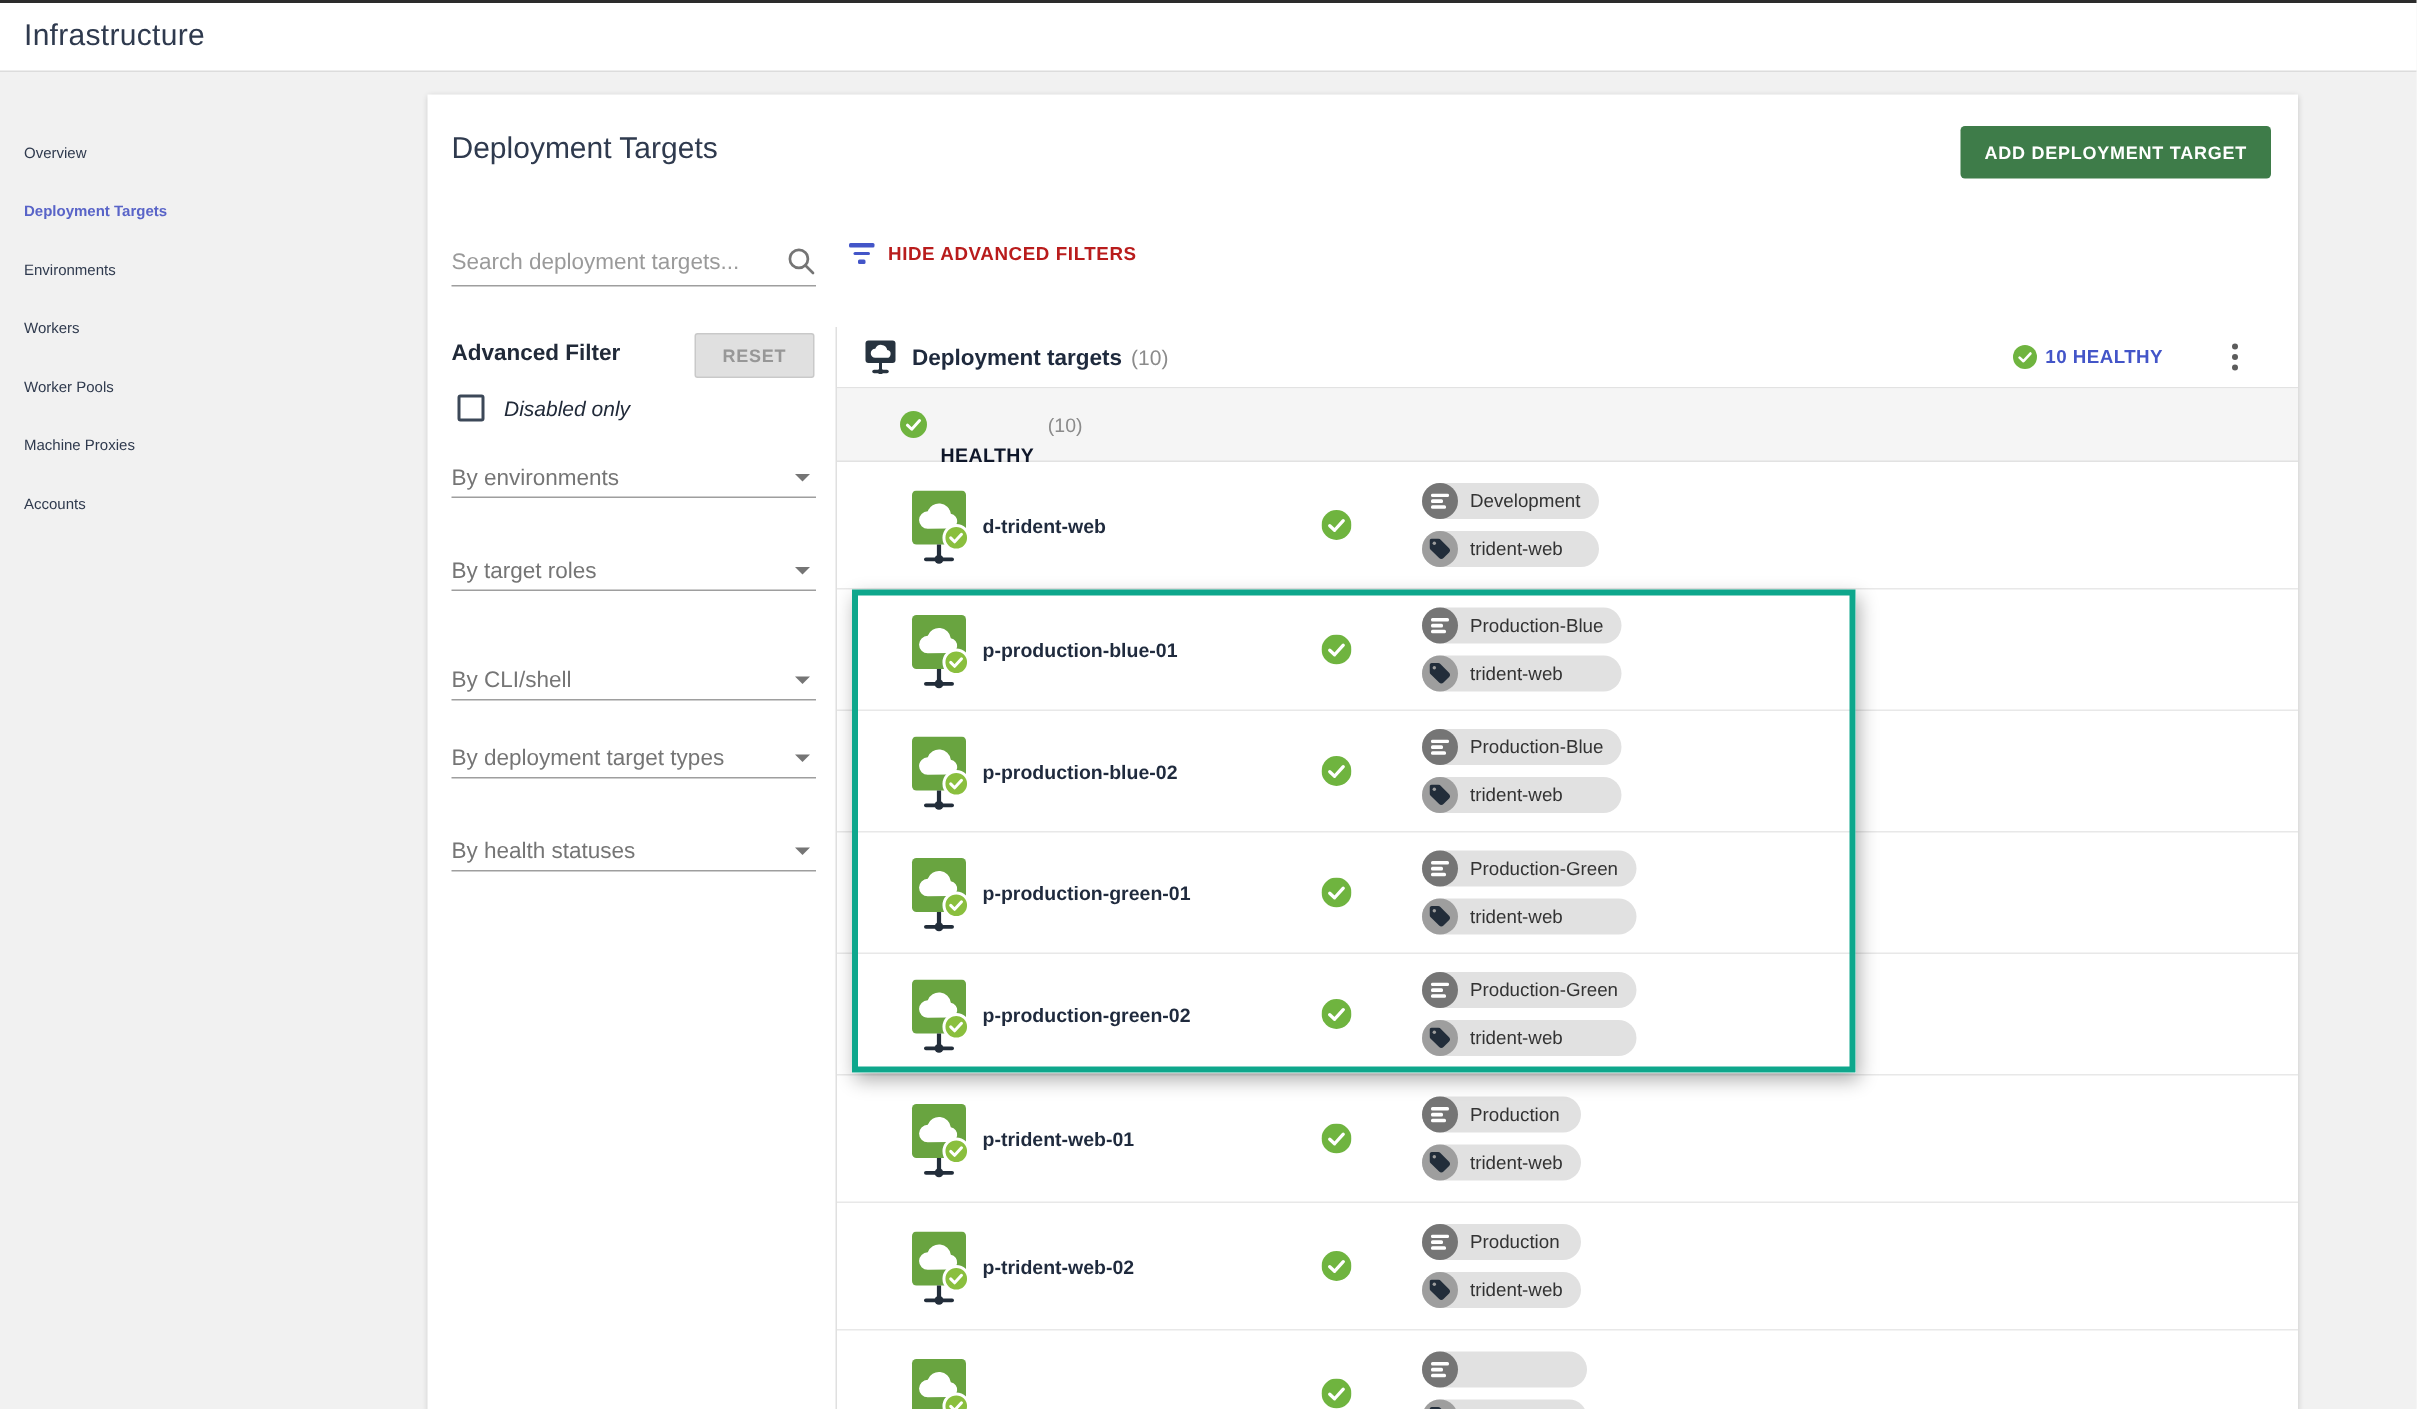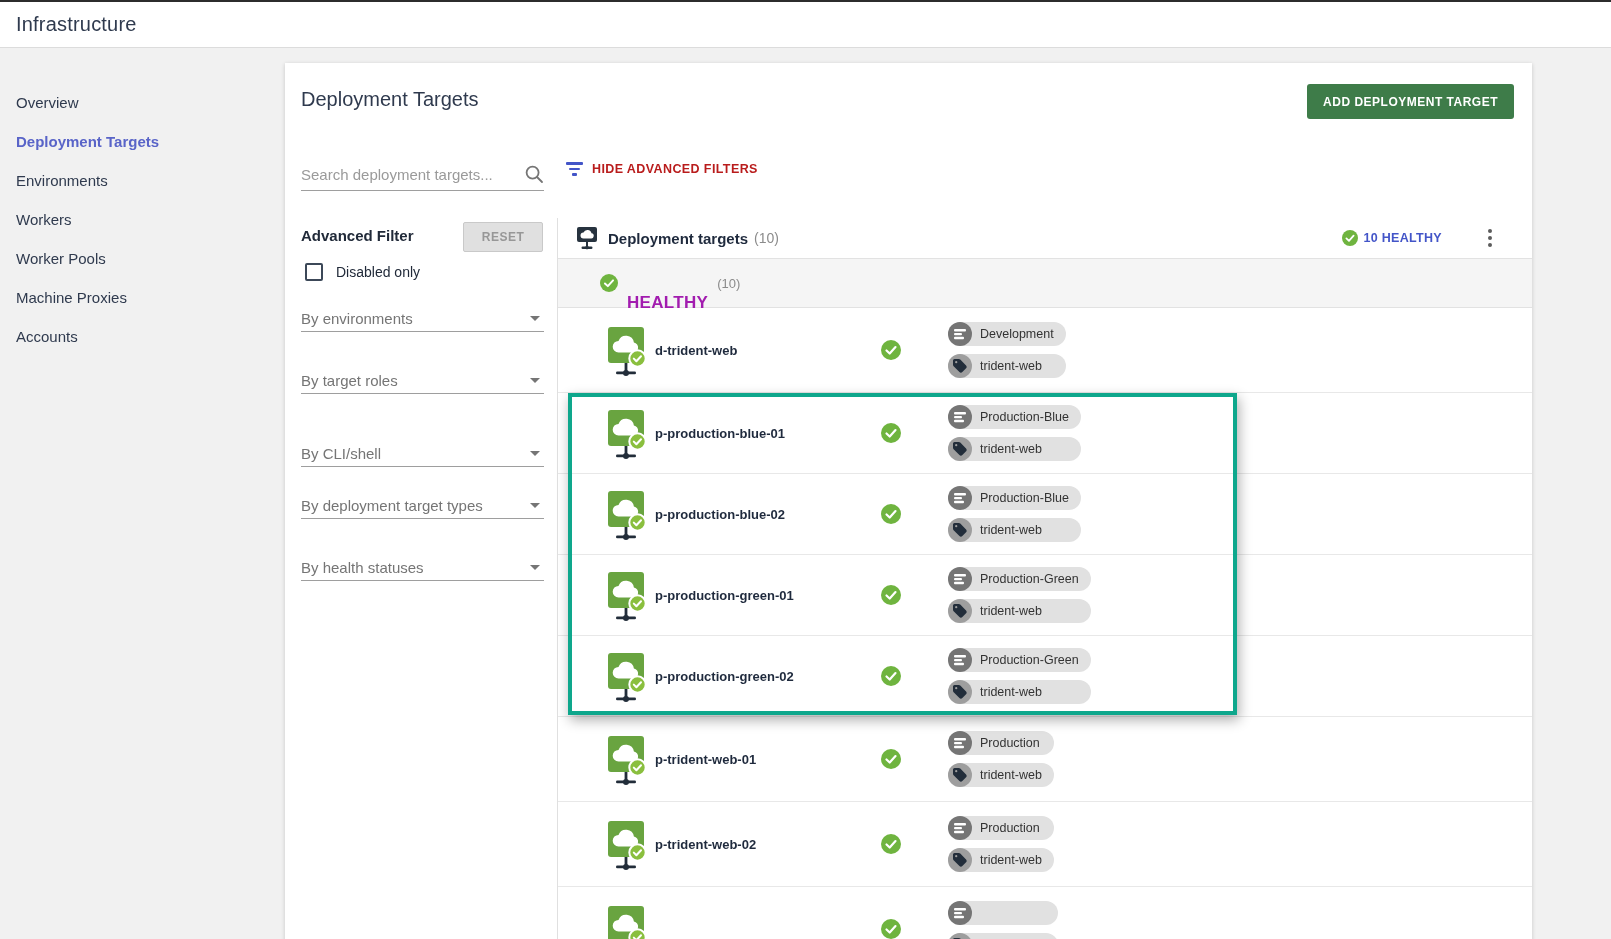--- a/index.html
+++ b/index.html
@@ -5,21 +5,21 @@
   * { margin:0; padding:0; box-sizing:border-box; }
   html,body { width:1611px; height:939px; overflow:hidden;
     font-family:"Liberation Sans","DejaVu Sans",sans-serif; background:#f1f1f1; }
   .topstrip { position:absolute; left:0; top:0; width:100%; height:2px; background:#2c2c2c; }
   .appbar { position:absolute; left:0; top:2px; width:100%; height:46px; background:#fff;
     border-bottom:1px solid #dcdcdc; display:flex; align-items:center; padding-left:16px; }
   .appbar h1 { font-size:20px; font-weight:400; color:#2f3a4e; letter-spacing:.2px; }
 
   
   .sidebar { position:absolute; left:0; top:48px; width:285px; }
-  .side-item { height:39px; line-height:39px; padding-left:16px; font-size:15px; color:#2f3a4e; cursor:pointer; }
+  .side-item { height:39px; line-height:39px; padding-left:16px; font-size:10px; color:#2f3a4e; cursor:pointer; }
   .side-item:first-child { margin-top:35px; }
   .side-item.active { color:#5964c8; font-weight:700; }
 
   
   .card { position:absolute; left:285px; top:63px; width:1247px; height:900px; background:#fff;
     box-shadow:0 1px 4px rgba(0,0,0,.18); }
   .card-title { position:absolute; left:16px; top:25px; font-size:20px; font-weight:400; color:#2f3a4e; }
   .add-btn { position:absolute; right:18px; top:21px; height:35px; padding:0 16px; background:#3e7c49;
     color:#fff; font-size:12px; font-weight:700; letter-spacing:.5px; border:none; border-radius:3px; cursor:pointer;
     font-family:inherit; }
@@ -34,21 +34,21 @@
   .filter-toggle { position:absolute; left:281px; top:99px; display:flex; align-items:center; gap:9px;
     color:#b91c1c; font-size:12.5px; font-weight:700; letter-spacing:.4px; cursor:pointer; }
   .flt-icon { display:flex; flex-direction:column; align-items:center; gap:3px; }
   .flt-icon i { display:block; height:2.5px; background:#4355c8; border-radius:1px; }
   .flt-icon i:nth-child(1){width:17px;} .flt-icon i:nth-child(2){width:11px;} .flt-icon i:nth-child(3){width:5px;}
 
   .af-title { position:absolute; left:16px; top:164px; font-size:15px; font-weight:700; color:#212a39; }
   .reset-btn { position:absolute; left:178px; top:159px; width:80px; height:30px; background:#e0e0e0;
     border:1px solid #c9c9c9; border-radius:2px; color:#979797; font-size:12px; font-weight:700;
     letter-spacing:.5px; cursor:pointer; font-family:inherit; }
-  .cbx-row { position:absolute; left:20px; top:200px; display:flex; align-items:center; gap:13px; }
+  .cbx-row { position:absolute; left:20px; top:200px; display:flex; align-items:center; gap:13px;font-style:italic; }
   .cbx { width:18px; height:18px; border:2px solid #3c4858; border-radius:2px; background:#fff; cursor:pointer; }
   .cbx-label { font-size:14px; color:#212a39; }
 
   .dd { position:absolute; left:16px; width:243px; height:27px; border-bottom:1px solid #9e9e9e;
     display:flex; align-items:center; justify-content:space-between; cursor:pointer; }
   .dd span.lbl { font-size:15px; color:#757575; }
   .caret { width:0; height:0; border-left:5px solid transparent; border-right:5px solid transparent;
     border-top:5px solid #757575; margin-right:4px; }
 
   
@@ -57,21 +57,21 @@
     padding:0 36px 0 18px; }
   .lh-title { font-size:15px; font-weight:700; color:#1f2a3d; margin-left:10px; }
   .lh-count { font-size:14px; color:#8b8b8b; margin-left:6px; }
   .lh-health { margin-left:auto; margin-right:42px; display:flex; align-items:center; gap:6px;
     color:#4355c8; font-size:12.5px; font-weight:700; letter-spacing:.3px; cursor:pointer; }
   .kebab { display:flex; flex-direction:column; gap:3px; cursor:pointer; padding:4px; }
   .kebab i { width:4px; height:4px; border-radius:50%; background:#5c5c5c; display:block; }
 
   .group-bar { height:49px; background:#f5f5f5; border-bottom:1px solid #e2e2e2; display:flex;
     align-items:center; padding-left:42px; gap:9px; }
-  .group-label { font-size:17px; font-weight:700; color:#a21caf; letter-spacing:.3px;margin-top:40px; }
+  .group-label { font-size:13px; font-weight:700; color:#0f172a; letter-spacing:.3px;margin-top:40px; }
   .group-count { font-size:13px; color:#8b8b8b; }
 
   .row { display:flex; align-items:center; padding-left:48px; border-bottom:1px solid #e8e8e8; cursor:pointer; }
   .r85 { height:85px; } .r81 { height:81px; }
   .m-icon { width:40px; height:53px; flex:0 0 auto; margin-top:6px; }
   .row-name { width:226px; margin-left:9px; font-size:13px; font-weight:700; color:#1f2a3d; }
   .row-health { width:20px; height:20px; flex:0 0 auto; }
   .chips { display:flex; gap:8px; margin-left:47px;flex-direction:column; }
   .chip { display:inline-flex; align-items:center; height:24px; background:#e1e1e1; border-radius:12px;
     padding-right:12px; cursor:pointer; }

